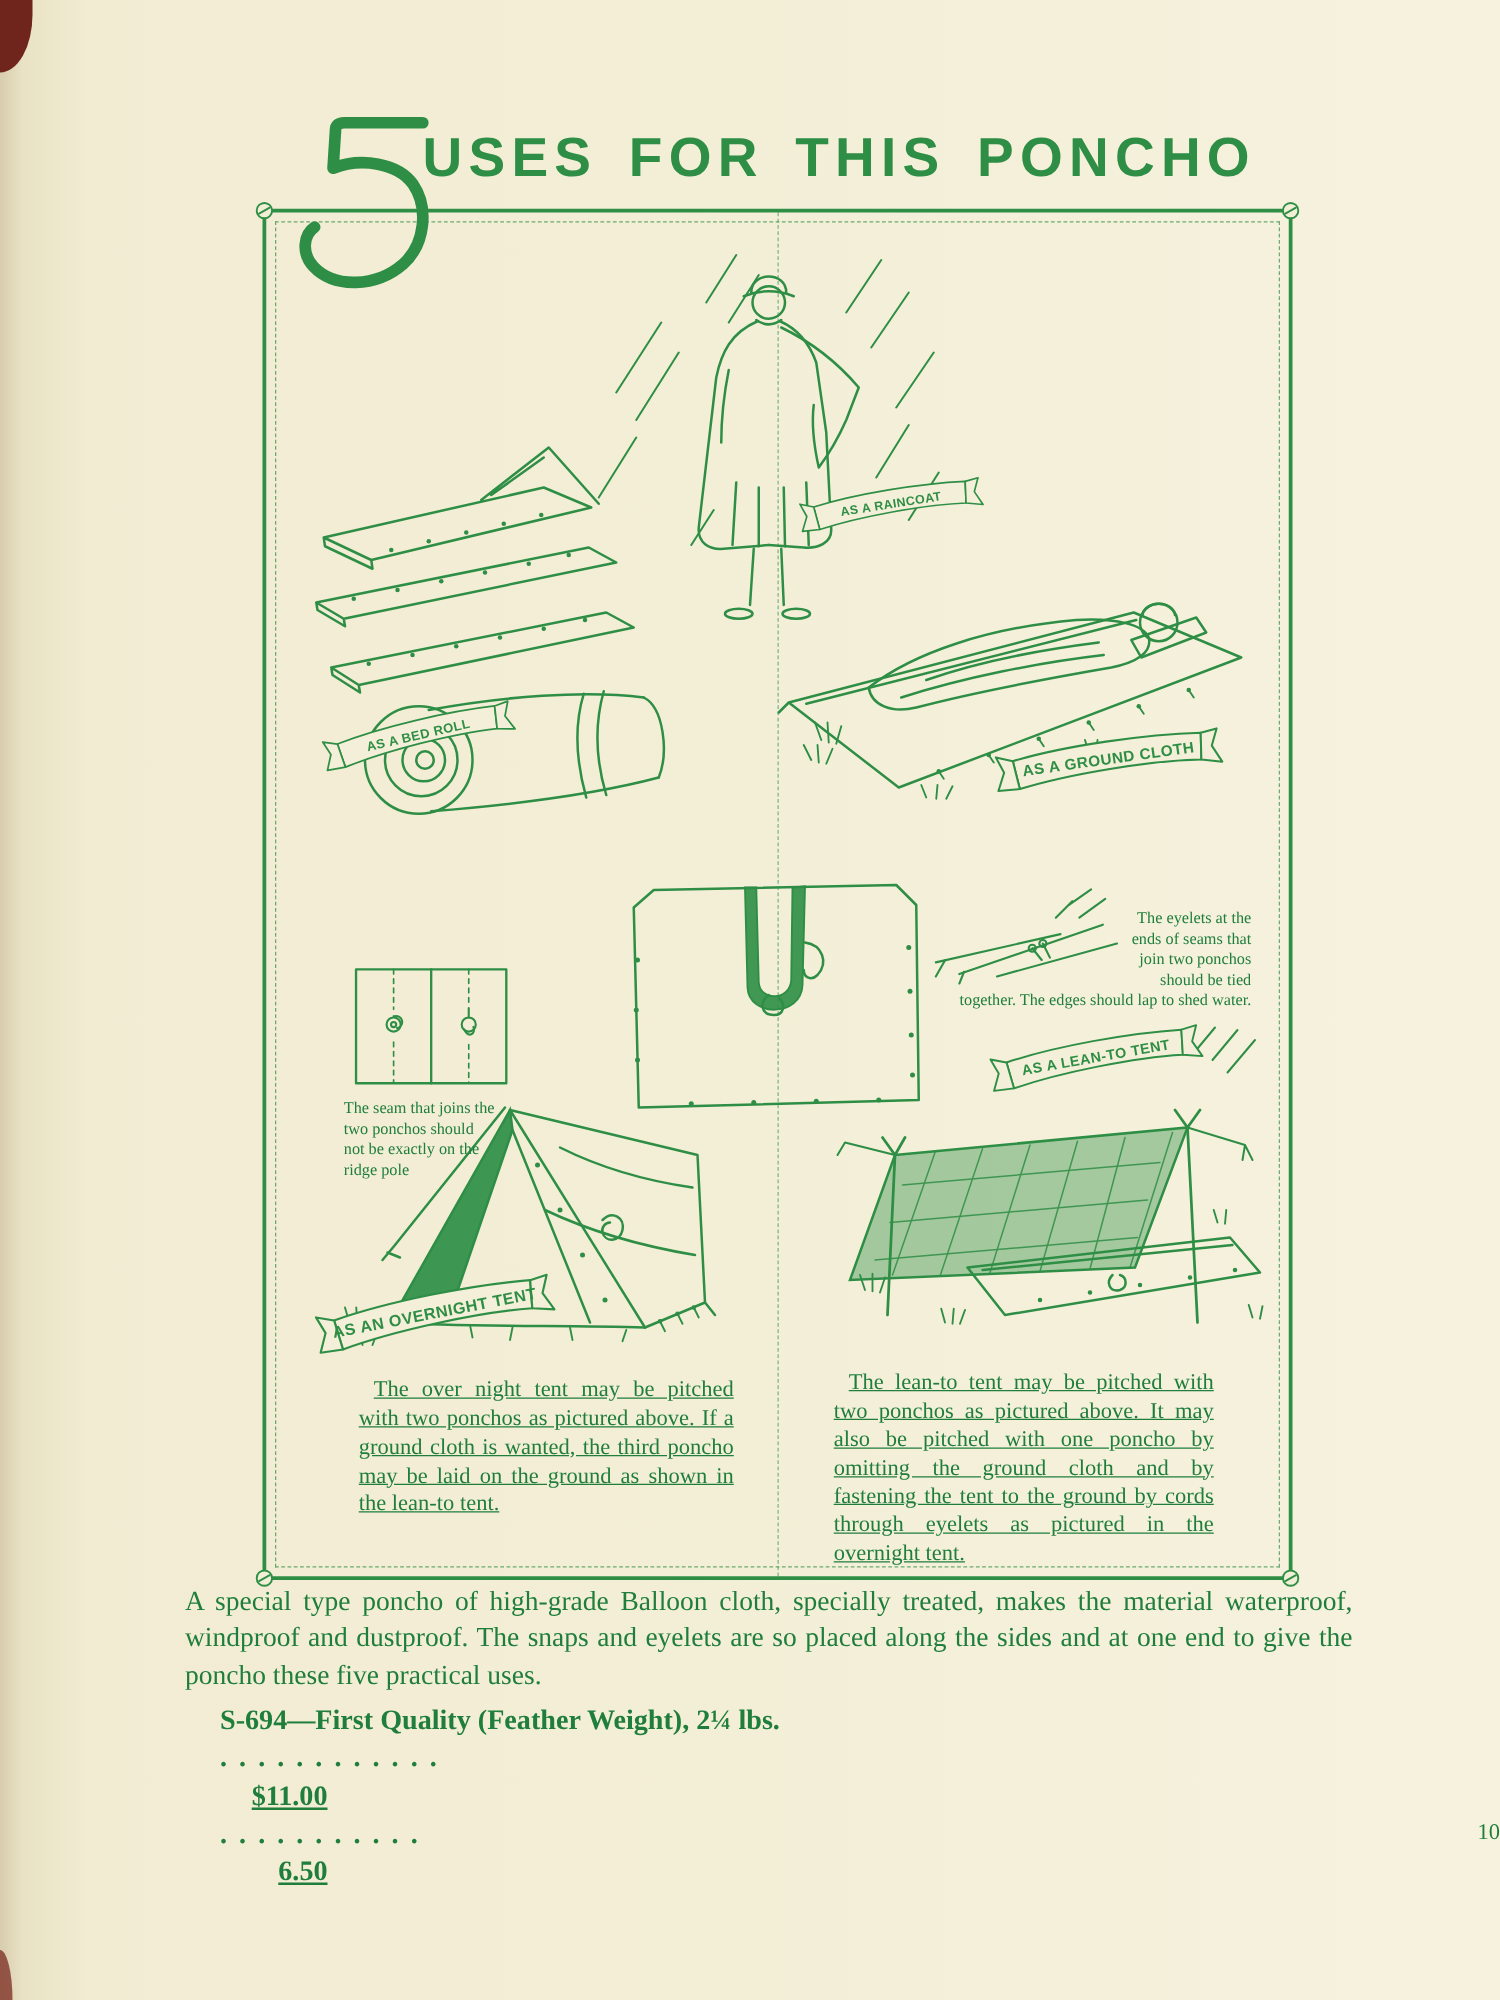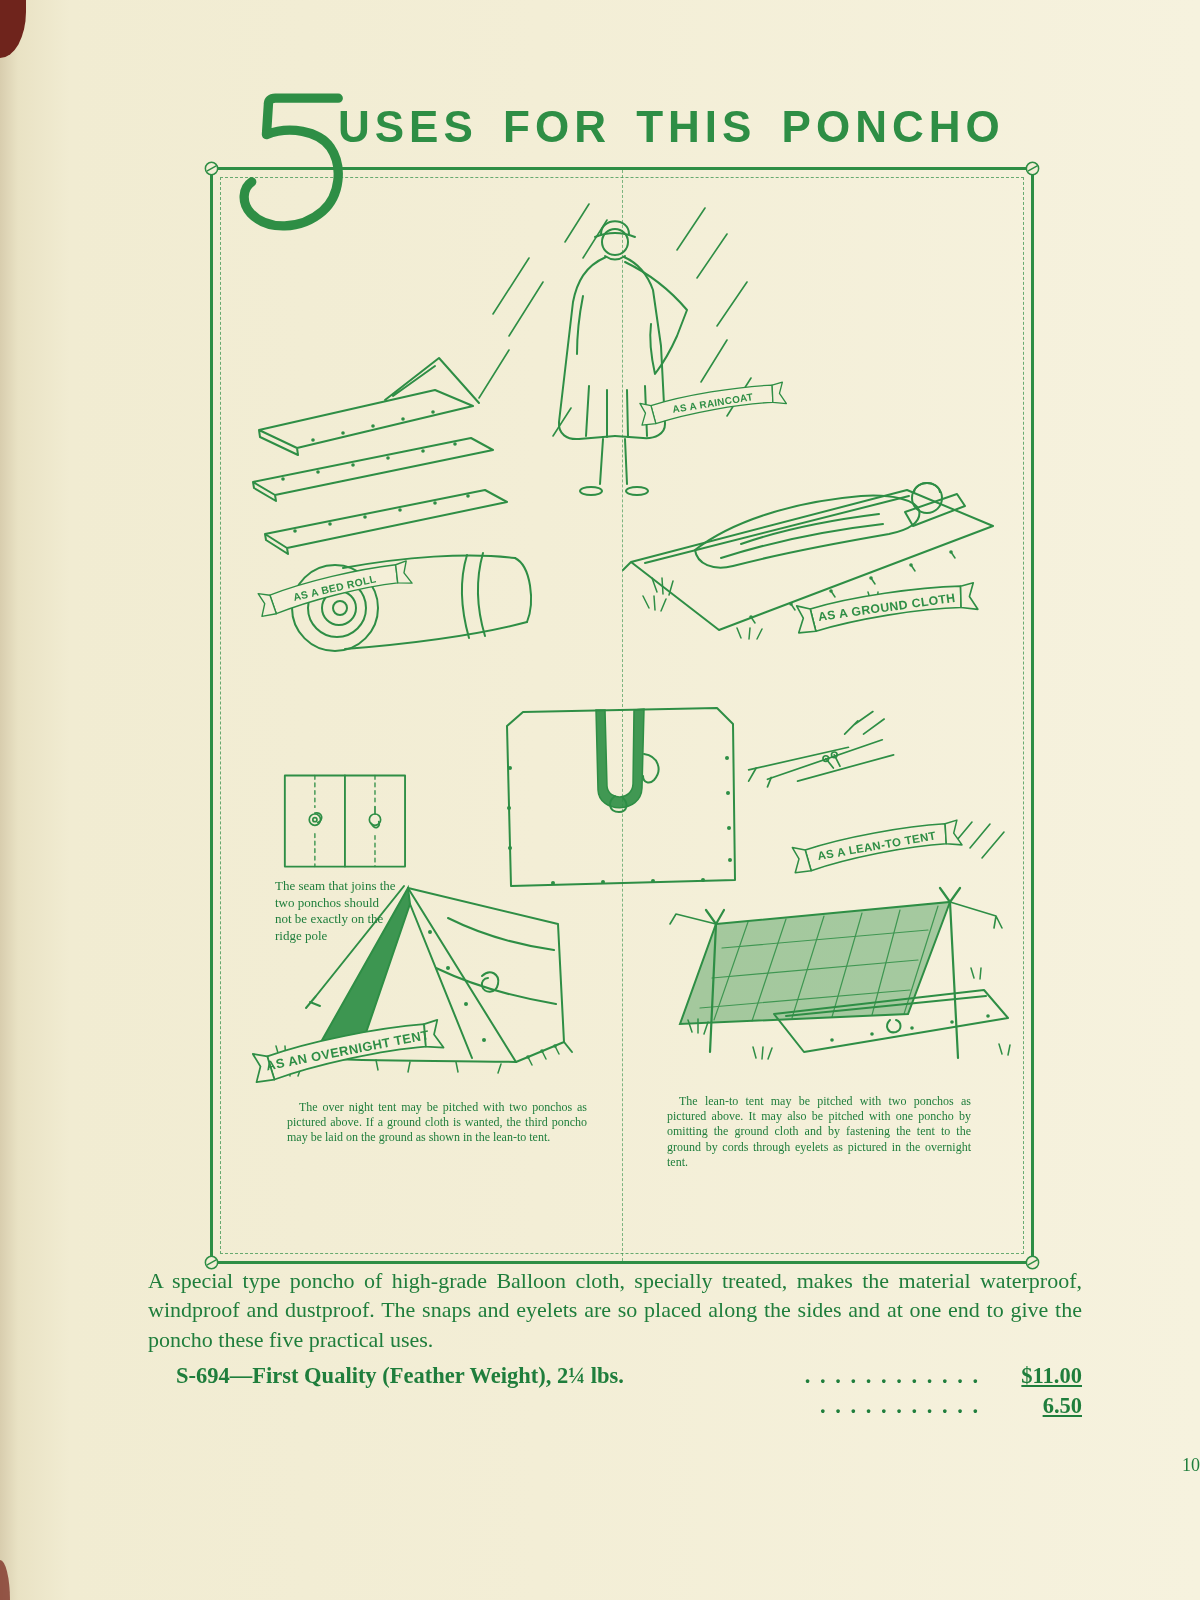--- a/index.html
+++ b/index.html
@@ -16,26 +16,26 @@
   .panel{position:absolute;left:210px;top:167px;width:818px;height:1091px;border:3px solid var(--ink);}
   .panel-inner{position:absolute;left:7px;top:7px;right:7px;bottom:7px;border:1px dashed var(--ink);opacity:.7;}
   .fold{position:absolute;left:50%;top:0;bottom:0;border-left:1.5px dashed var(--ink);opacity:.6;}
   .screw{position:absolute;width:17px;height:17px;}
   .screw.tl{left:-10px;top:-10px;} .screw.tr{right:-10px;top:-10px;}
   .screw.bl{left:-10px;bottom:-10px;} .screw.br{right:-10px;bottom:-10px;}
   .illu{position:absolute;}
   .banner{position:absolute;}
   .banner text{font:700 15px "Liberation Sans",sans-serif;fill:var(--ink);letter-spacing:.5px;}
   .cap{position:absolute;font-size:13px;line-height:1.27;color:var(--ink-dark);}
-  .cap.just{text-align:justify;text-indent:12px;font-size:12px;}
+  .cap.just{text-align:justify;text-indent:12px;font-size:18px;text-decoration:underline;}
   .eyecap-float{float:left;width:168px;height:56px;}
   .desc{position:absolute;left:148px;top:1266px;width:934px;color:var(--ink-dark);}
   .desc h2{font-size:24px;font-weight:700;text-align:center;letter-spacing:.4px;margin:0 0 10px;}
   .desc p{font-size:22px;line-height:1.33;text-align:justify;margin:0 0 7px;}
-  .price-row{display:flex;align-items:baseline;font-weight:700;font-size:22.5px;padding-left:28px;line-height:1.35;}
+  .price-row{display:flex;align-items:baseline;font-weight:700;font-size:22.5px;padding-left:28px;line-height:1.35;flex-direction:column;}
   .price-row .plabel{white-space:nowrap;}
   .price-row .dots{flex:1;text-align:right;padding-right:16px;white-space:nowrap;overflow:hidden;letter-spacing:2px;}
   .price-row .price{min-width:86px;text-align:right;text-decoration:underline;}
   .pageno{position:absolute;left:0;right:0;top:1455px;text-align:right;font-size:18px;color:var(--ink-dark);}
 </style>
 </head>
 <body>
 
 <div class="sheet">
 
@@ -302,20 +302,23 @@
       <g class="stroke" stroke-width="2">
         <path d="M22 15 C75 7 155 7 208 13 L205 39 C155 33 75 35 25 43 Z" fill="#f4efd8"></path>
         <path d="M22 15 L6 9 L12 25 L4 42 L25 43 Z" fill="#f4efd8"></path>
         <path d="M208 13 L224 11 L217 27 L225 44 L205 39 Z" fill="#f4efd8"></path>
       </g>
       <text x="115" y="31" text-anchor="middle" font-size="14">AS AN OVERNIGHT TENT</text>
     </svg>
 
     <div class="cap" style="left:62px;top:708px;width:122px">The seam that joins the two ponchos should not be exactly on the ridge pole</div>
 
+    <div class="cap" style="left:520px;top:556px;width:268px;text-align:right">
+      <span class="eyecap-float"></span><span>The eyelets at the ends of seams that join two ponchos should be tied together. The edges should lap to shed water.</span>
+    </div>
 
     <div class="cap just" style="left:74px;top:930px;width:300px">The over night tent may be pitched with two ponchos as pictured above. If a ground cloth is wanted, the third poncho may be laid on the ground as shown in the lean-to tent.</div>
 
     <div class="cap just" style="left:454px;top:924px;width:304px">The lean-to tent may be pitched with two ponchos as pictured above. It may also be pitched with one poncho by omitting the ground cloth and by fastening the tent to the ground by cords through eyelets as pictured in the overnight tent.</div>
   </div>
 
   <section class="desc">
     <p>A special type poncho of high-grade Balloon cloth, specially treated, makes the material waterproof, windproof and dustproof. The snaps and eyelets are so placed along the sides and at one end to give the poncho these five practical uses.</p>
     <div class="price-row">
       <span class="plabel">S-694—First Quality (Feather Weight), 2¼ lbs.</span>

